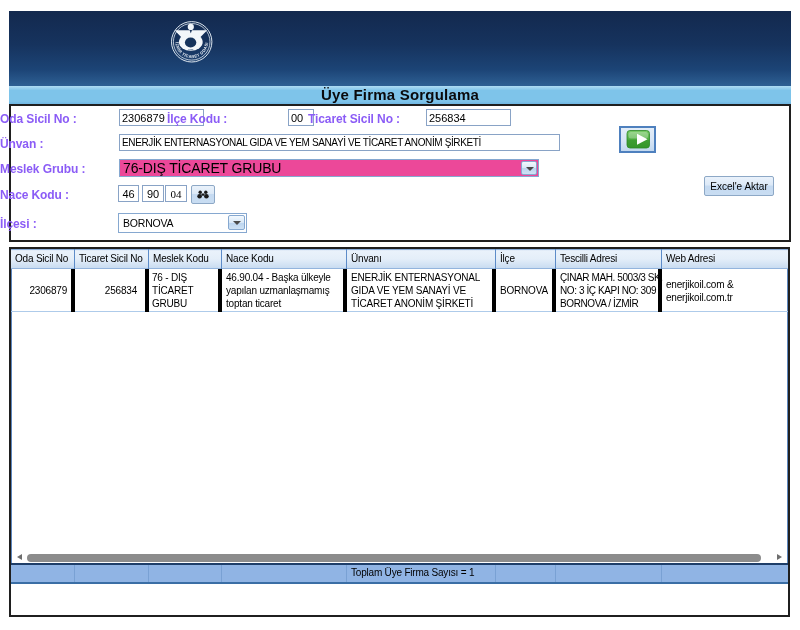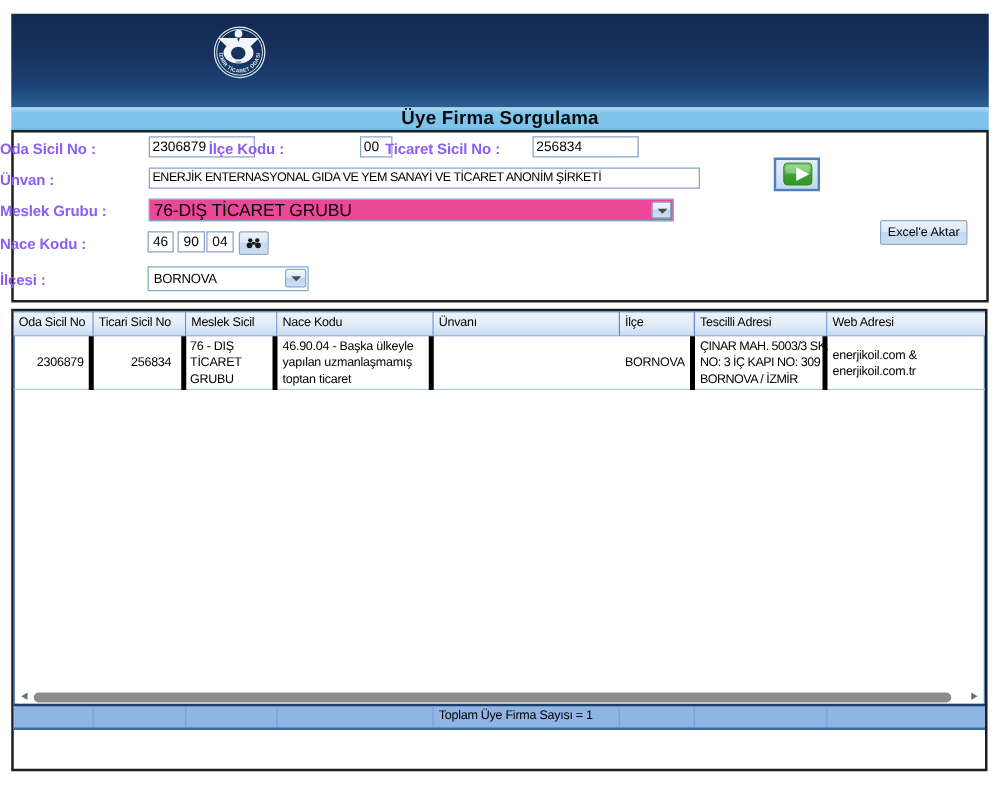--- a/index.html
+++ b/index.html
@@ -46,21 +46,21 @@
 <div class="lbl" style="left:0;top:162px;width:108px">Meslek Grubu&nbsp;:</div>
 <div class="abs" style="left:119px;top:159px;width:420px;height:18px;border:1px solid #86A8D0;background:#ec4899;font-size:14px;letter-spacing:-0.15px;line-height:16px;padding-left:3px">76-DIŞ TİCARET GRUBU
   <div class="abs" style="right:1px;top:1px;width:16px;height:14px;border:1px solid #86A8D0;border-radius:2px;background:linear-gradient(180deg,#F3F9FE 0%,#D9E8F7 50%,#BBD4EF 52%,#CFE2F4 100%)">
     <div class="abs" style="left:4px;top:5px;width:0;height:0;border-left:4px solid transparent;border-right:4px solid transparent;border-top:4px solid #4A4A4A"></div>
   </div>
 </div>
 
 <div class="lbl" style="left:0;top:188px;width:108px">Nace Kodu&nbsp;:</div>
 <input class="inp" style="left: 118px; top: 185px; width: 21px; height: 17px; text-align: center; padding: 0px;" value="46">
 <input class="inp" style="left: 142px; top: 185px; width: 22px; height: 17px; text-align: center; padding: 0px;" value="90">
-<input class="inp" style="left: 165px; top: 185px; width: 22px; height: 17px; text-align: center; padding: 0px;" value="04">
+<input class="inp" style="left: 165px; top: 185px; width: 22px; height: 17px; text-align: center; padding: 0px; font-family: Liberation Serif, serif;" value="04">
 <div class="btn" style="left:191px;top:185px;width:24px;height:19px">
   <svg width="22" height="17" viewBox="0 0 22 17" style="position:absolute;left:0;top:0">
     <g fill="#1A1A1A">
       <circle cx="8.2" cy="6.2" r="1.7"></circle>
         <circle cx="13.8" cy="6.2" r="1.7"></circle>
       <circle cx="7.6" cy="10.2" r="2.3"></circle>
         <circle cx="14.4" cy="10.2" r="2.3"></circle>
       <rect x="9.5" y="7.5" width="3" height="2.2"></rect>
     </g>
   </svg>
@@ -90,34 +90,35 @@
 </div>
 
 <div class="btn" style="left:704px;top:176px;width:70px;height:20px;font-size:10px;color:#000;text-align:center;line-height:19px">Excel'e Aktar</div>
 
 <div class="abs" style="left:9px;top:247px;width:781px;height:370px;border:2px solid #1F1F1F;background:#fff"></div>
 
 <div class="abs" style="left:11px;top:249px;width:777px;height:334px;border:1px solid #5D87BE"></div>
 
 <div class="abs" style="left:11px;top:249px;width:777px;height:20px">
   <div class="hcell" style="left:0;width:64px">Oda Sicil No</div>
-  <div class="hcell" style="left:64px;width:74px">Ticari Sicil No</div>
-  <div class="hcell" style="left:138px;width:73px">Meslek Sicil</div>
+  <div class="hcell" style="left:64px;width:74px">Ticaret Sicil No</div>
+  <div class="hcell" style="left:138px;width:73px">Meslek Kodu</div>
   <div class="hcell" style="left:211px;width:125px">Nace Kodu</div>
   <div class="hcell" style="left:336px;width:149px">Ünvanı</div>
   <div class="hcell" style="left:485px;width:60px">İlçe</div>
   <div class="hcell" style="left:545px;width:106px">Tescilli Adresi</div>
   <div class="hcell" style="left:651px;width:126px;border-right:none">Web Adresi</div>
 </div>
 
 <div class="abs" style="left:11px;top:269px;width:777px;height:43px;border-bottom:1px solid #AECBEA">
   <div class="dcell" style="left:0;width:64px;justify-content:flex-end;padding-right:4px">2306879</div>
   <div class="dcell" style="left:64px;width:74px;justify-content:flex-end;padding-right:8px">256834</div>
   <div class="dcell" style="left:138px;width:73px;padding-left:3px">76 - DIŞ<br>TİCARET<br>GRUBU</div>
   <div class="dcell" style="left:211px;width:125px;padding-left:4px">46.90.04 - Başka ülkeyle<br>yapılan uzmanlaşmamış<br>toptan ticaret</div>
+  <div class="dcell" style="left:336px;width:149px;padding-left:4px">ENERJİK ENTERNASYONAL<br>GIDA VE YEM SANAYİ VE<br>TİCARET ANONİM ŞİRKETİ</div>
   <div class="dcell" style="left:485px;width:60px;padding-left:4px">BORNOVA</div>
   <div class="dcell" style="left:545px;width:106px;padding-left:4px;letter-spacing:-0.4px">ÇINAR MAH. 5003/3 SK.<br>NO: 3 İÇ KAPI NO: 309<br>BORNOVA / İZMİR</div>
   <div class="dcell" style="left:651px;width:126px;padding-left:4px;border-right:none">enerjikoil.com &amp;<br>enerjikoil.com.tr</div>
 </div>
 
 <div class="abs" style="left:17px;top:554px;width:0;height:0;border-top:3.5px solid transparent;border-bottom:3.5px solid transparent;border-right:5px solid #6E6E6E"></div>
 <div class="abs" style="left:27px;top:553.5px;width:734px;height:8px;border-radius:4px;background:#8C8C8C"></div>
 <div class="abs" style="left:777px;top:554px;width:0;height:0;border-top:3.5px solid transparent;border-bottom:3.5px solid transparent;border-left:5px solid #6E6E6E"></div>
 
 <div class="abs" style="left:11px;top:563px;width:777px;height:21px;background:#90B4E4;border-top:2px solid #1E3E69;border-bottom:2px solid #3A6EA5">

